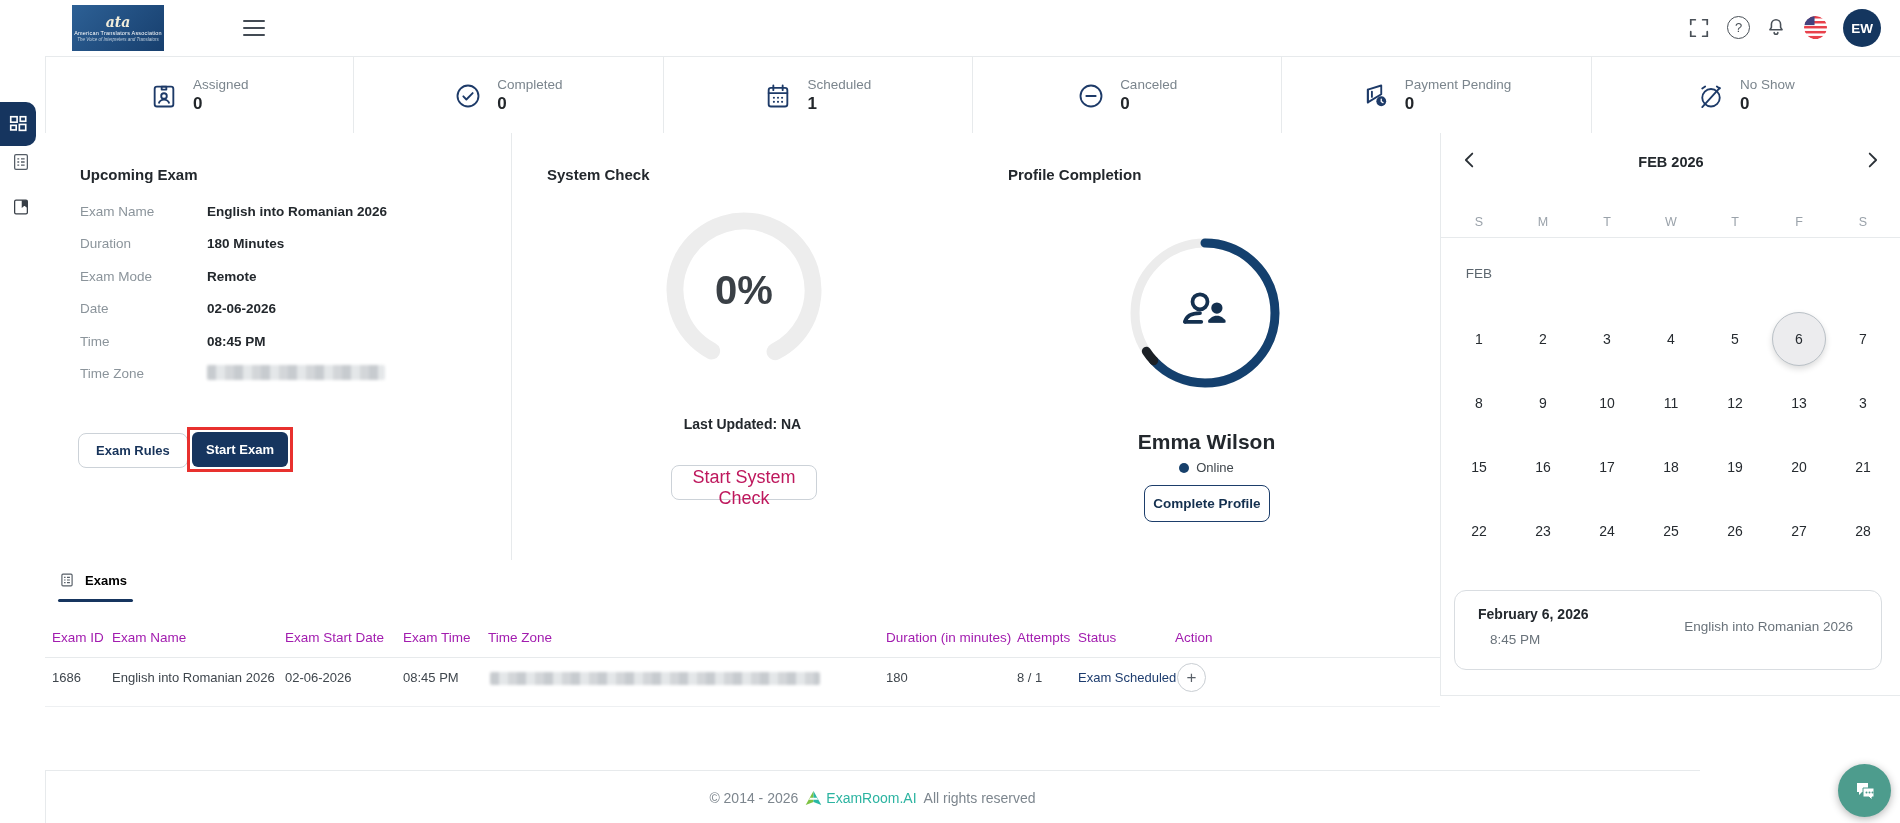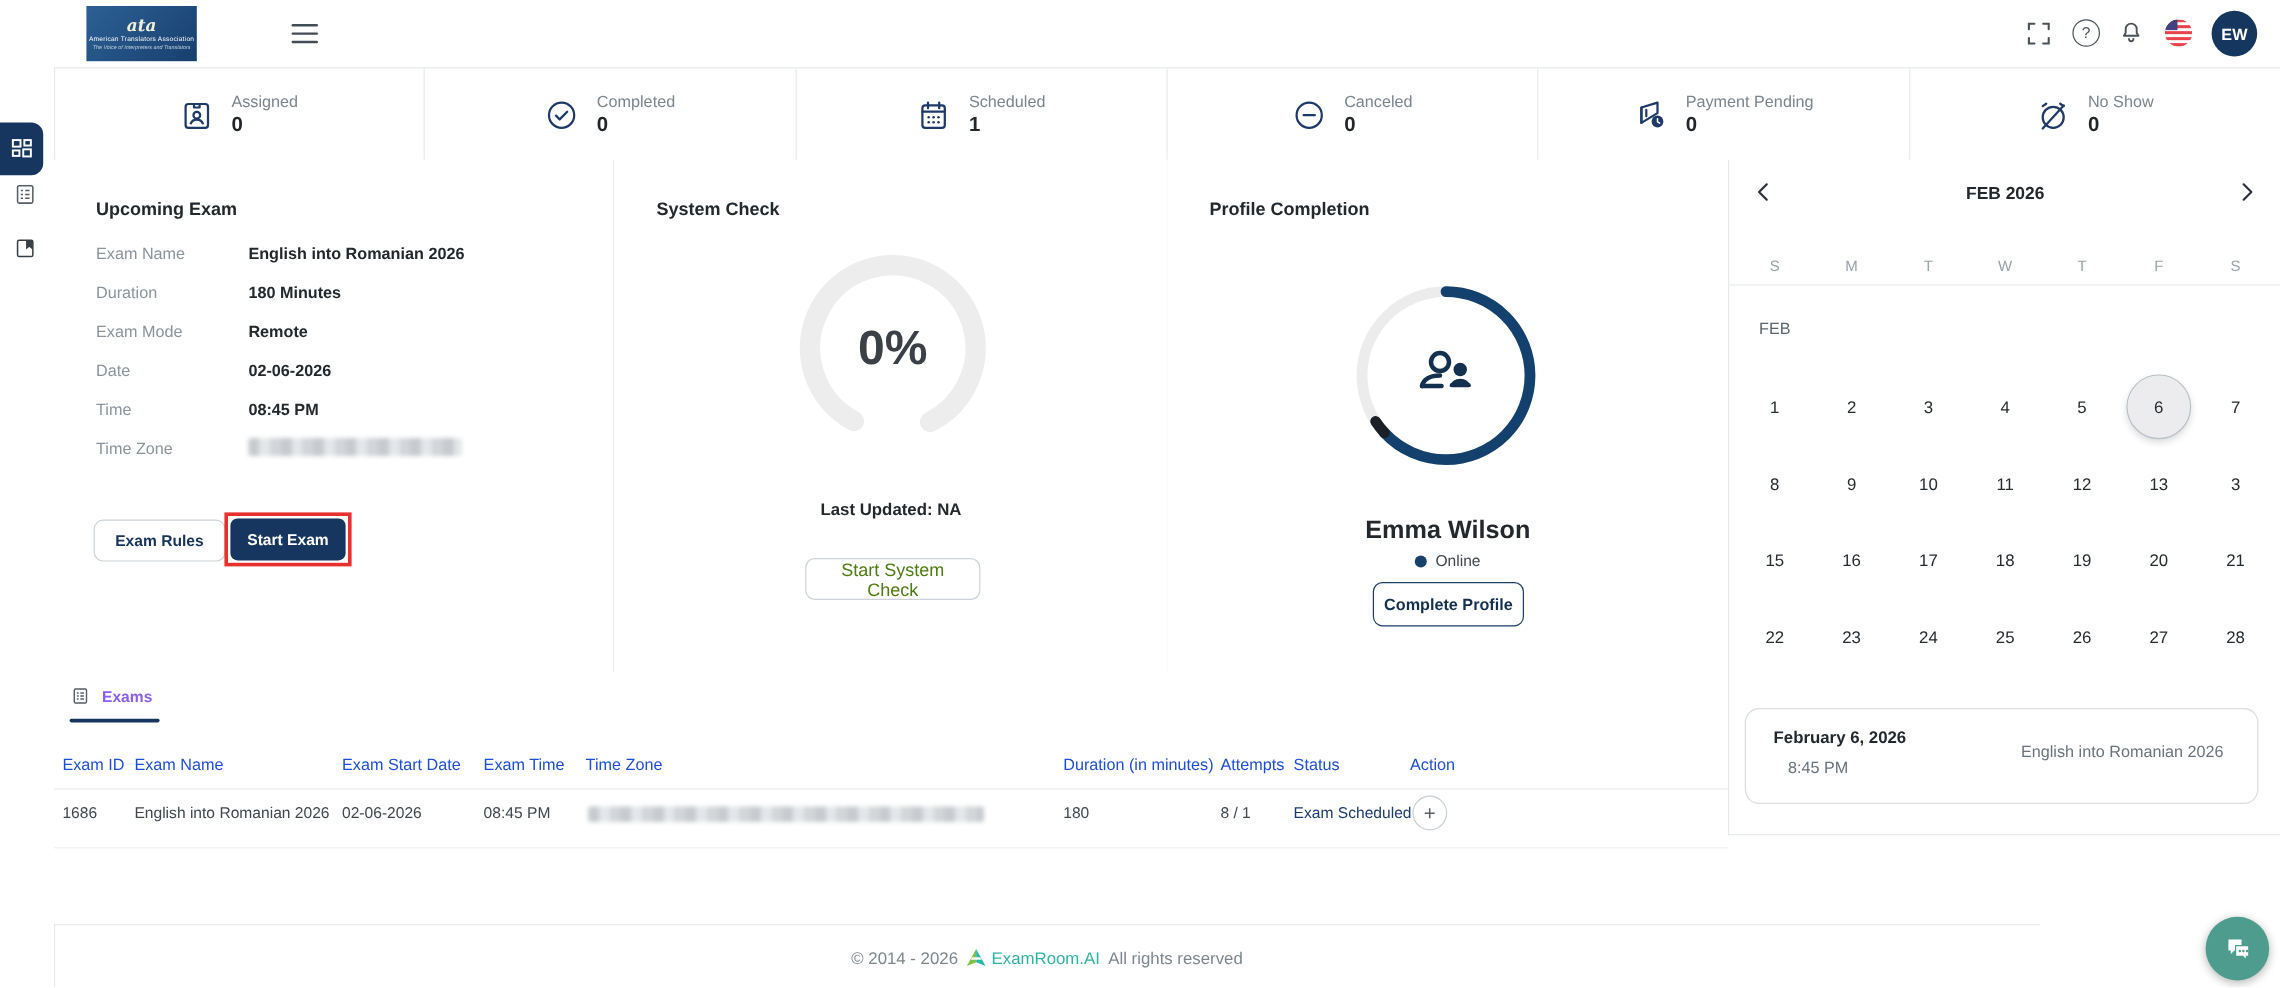--- a/index.html
+++ b/index.html
@@ -55,21 +55,21 @@
   .btn-exam-rules{position:absolute;left:33px;top:300px;height:35px;padding:0 17px;font-size:13px;font-weight:bold;color:#17335a;}
   .start-wrap{position:absolute;left:142px;top:294px;border:3px solid #e8312e;padding:2px;}
   .btn-start{width:96px;height:35px;background:#16355f;border:none;border-radius:6px;color:#fff;font-weight:bold;font-size:13px;cursor:pointer;}
 
   .gauge-wrap{position:absolute;left:144px;top:69px;width:176px;height:176px;}
   .gauge-val{position:absolute;left:0;top:0;width:176px;height:176px;display:flex;align-items:center;justify-content:center;
              font-size:40px;font-weight:bold;color:#3a4046;}
   .sys-line{position:absolute;width:100%;text-align:center;font-size:14px;font-weight:bold;color:#23282d;}
   .sys-os{top:250px;}
   .sys-upd{top:283px;}
-  .sys-btn{position:absolute;left:159px;top:332px;width:146px;height:35px;font-size:15px;color:#4d7c0f;}
+  .sys-btn{position:absolute;left:159px;top:332px;width:146px;height:35px;font-size:18px;color:#be185d;}
 
   .ring-wrap{position:absolute;left:157px;top:105px;width:150px;height:150px;}
   .ring-icon{position:absolute;left:45px;top:45px;}
   .profile-name{position:absolute;top:297px;width:100%;text-align:center;font-weight:bold;font-size:21px;color:#23282d;}
   .online-row{position:absolute;top:327px;width:100%;display:flex;align-items:center;justify-content:center;gap:7px;}
   .online-dot{width:10px;height:10px;border-radius:50%;background:#17406b;}
   .online-label{font-size:13px;color:#3f464c;}
   .profile-btn{position:absolute;left:171px;top:352px;width:126px;height:37px;border:1px solid #1d3e6b;
                color:#14304f;font-weight:bold;font-size:13.5px;}
 
@@ -89,23 +89,23 @@
   .cal-cell .day-circle{width:52px;height:52px;display:flex;align-items:center;justify-content:center;border-radius:50%;}
   .cal-cell.selected .day-circle{background:#ececee;border:1px solid #b9c0c6;box-shadow:0 3px 6px rgba(0,0,0,.14);}
   .cal-event{position:absolute;left:13px;top:457px;width:426px;height:78px;border:1px solid #d9dde1;border-radius:12px;}
   .ev-date{position:absolute;left:23px;top:15px;font-weight:bold;font-size:14px;color:#23282d;}
   .ev-time{position:absolute;left:23px;top:41px;font-size:13.5px;color:#6a737b;margin-left:12px;}
   .ev-name{position:absolute;right:28px;top:28px;font-size:13.5px;color:#6a737b;}
 
   
   .exams{position:absolute;left:45px;top:560px;width:1395px;height:210px;background:#fff;}
   .tab{position:absolute;left:14px;top:12px;display:flex;align-items:center;gap:10px;cursor:pointer;}
-  .tab-label{font-size:13px;font-weight:bold;color:#8b5cf6;}
+  .tab-label{font-size:13px;font-weight:bold;color:#000000;}
   .tab-underline{position:absolute;left:13px;top:39px;width:75px;height:3px;background:#16355f;border-radius:2px;}
-  .th{position:absolute;top:70px;font-size:13.5px;color:#1d4ed8;white-space:nowrap;}
+  .th{position:absolute;top:70px;font-size:13.5px;color:#a21caf;white-space:nowrap;}
   .thead-border{position:absolute;left:0;top:97px;width:1395px;border-top:1px solid #e7eaec;}
   .td{position:absolute;top:110px;font-size:13px;color:#3f464d;white-space:nowrap;}
   .td-status{color:#1d3c6e;}
   .tz-blur-row{position:absolute;left:445px;top:112px;width:330px;height:13px;}
   .action-plus{position:absolute;left:1132px;top:103px;width:27px;height:27px;border:1px solid #c9ced3;border-radius:50%;
                background:#fff;display:flex;align-items:center;justify-content:center;color:#596068;font-size:17px;
                line-height:1;cursor:pointer;}
   .row-border{position:absolute;left:0;top:146px;width:1395px;border-top:1px solid #eef0f2;}
 
   

